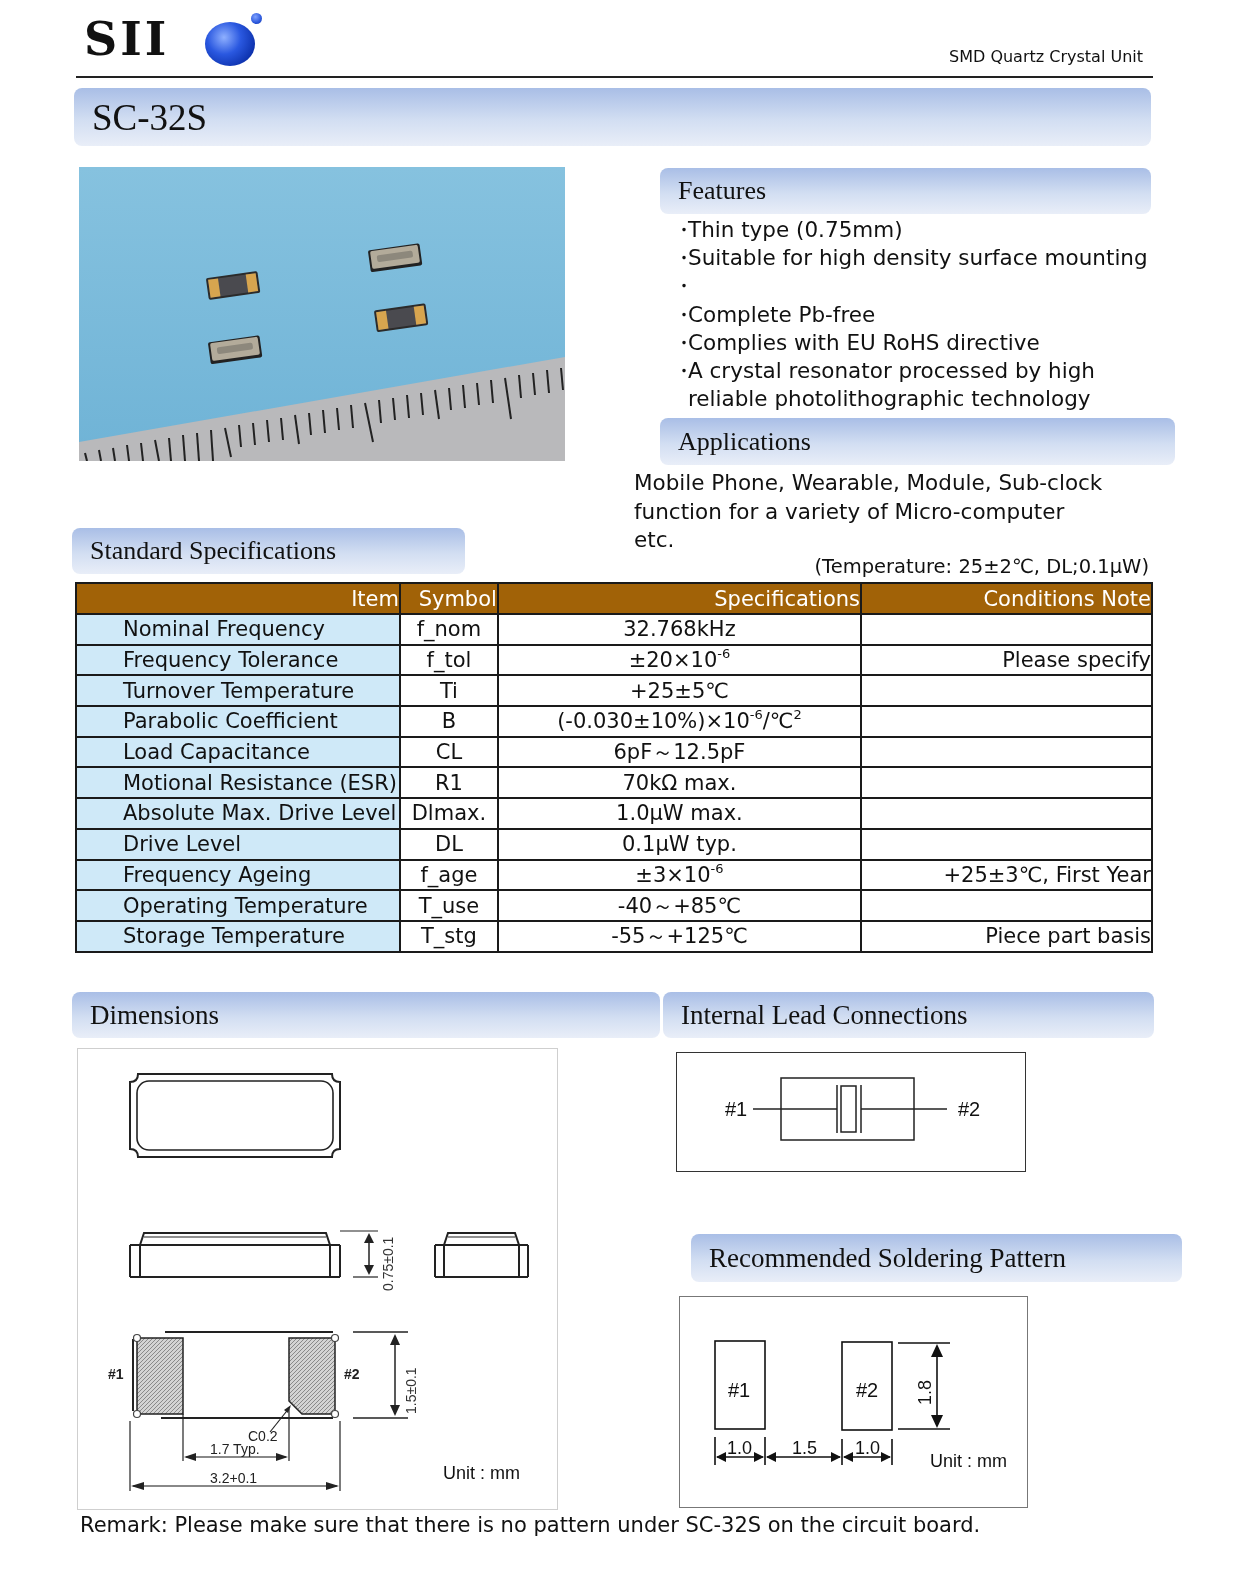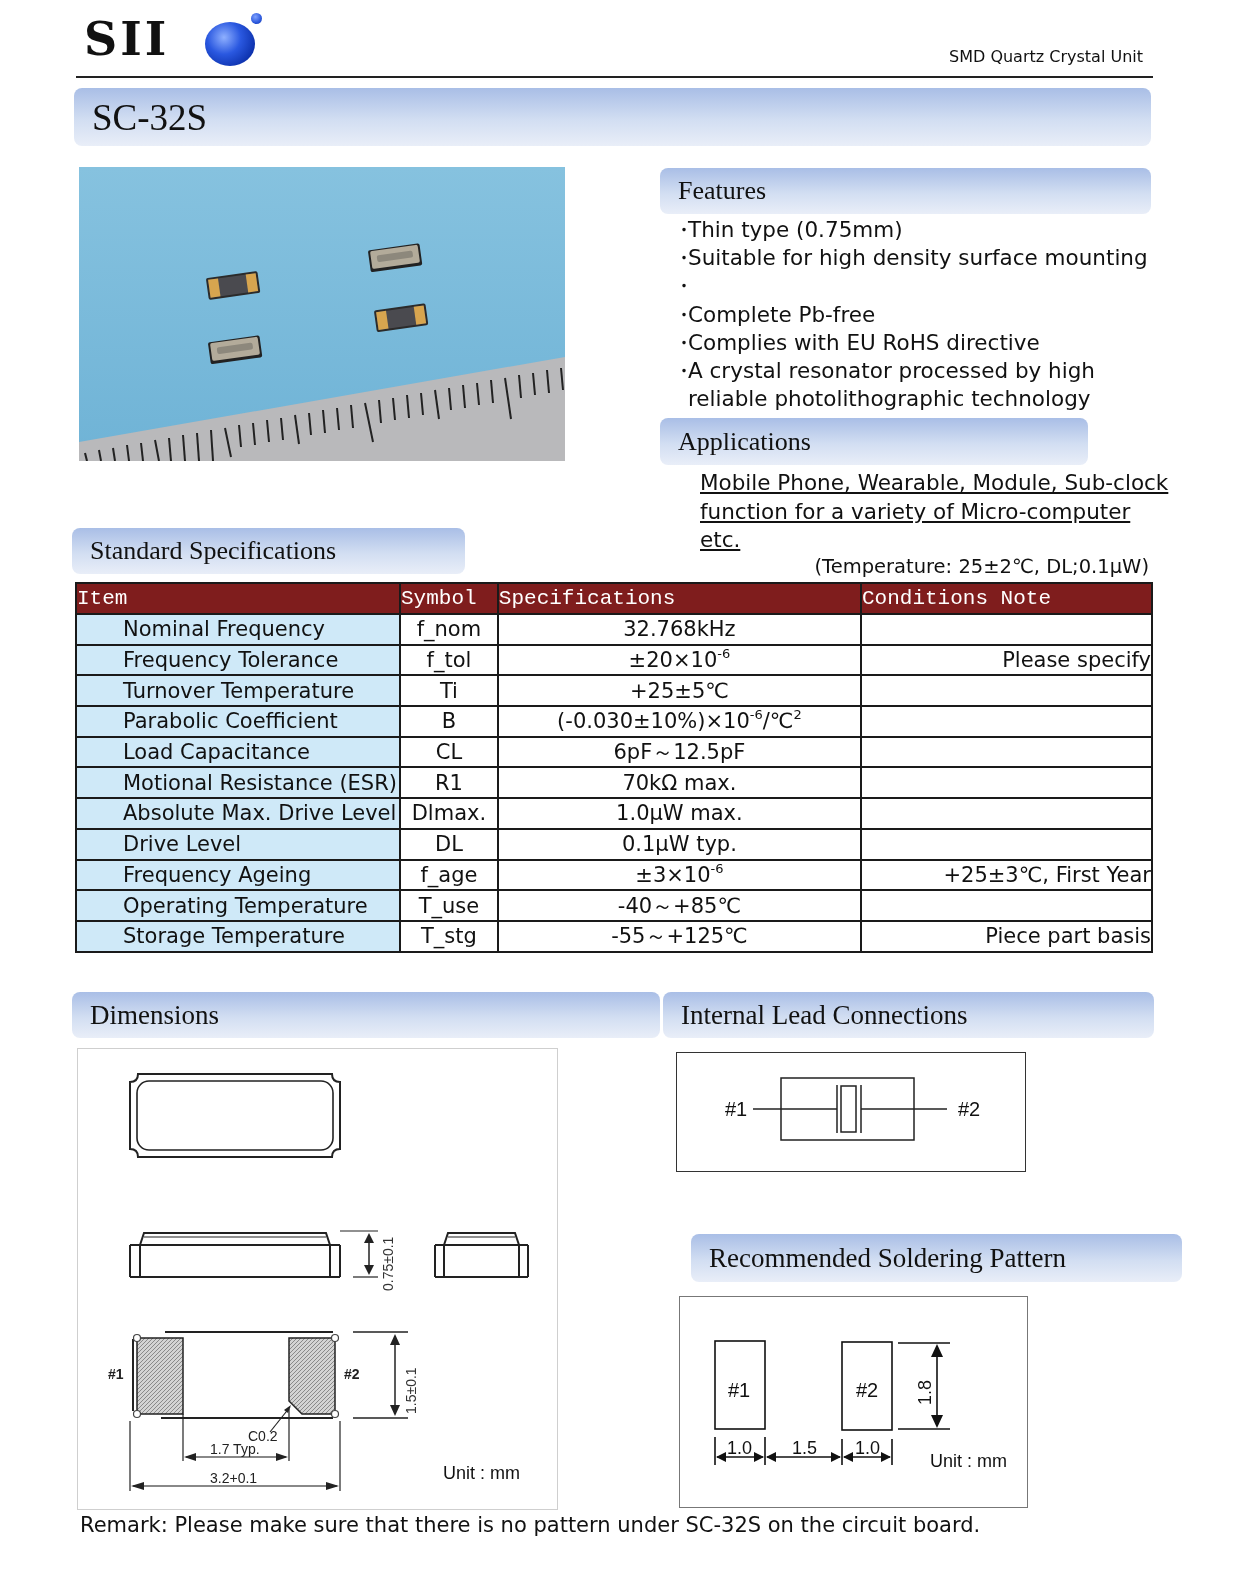--- a/index.html
+++ b/index.html
@@ -33,32 +33,32 @@
     }
     .band-title { left: 74px; top: 88px; width: 1077px; height: 58px; font-size: 37px; }
     .photo {
       left: 79px; top: 167px; width: 486px; height: 294px; overflow: hidden;
       background: #80bedc;
     }
     .features-head { left: 660px; top: 168px; width: 491px; height: 46px; font-size: 26px; }
     .feature-list { left: 673px; top: 216px; font-size: 21.5px; line-height: 28.2px; }
     .feature-list li { list-style: none; display: flex; }
     .feature-list .bullet { width: 15px; flex: none; }
-    .apps-head { left: 660px; top: 418px; width: 428px; height: 47px; font-size: 26px; }
-    .apps-text { left: 700px; top: 469px; font-size: 21.5px; line-height: 28.5px; width: 470px; text-decoration: underline; }
+    .apps-head { left: 660px; top: 418px; width: 515px; height: 47px; font-size: 26px; }
+    .apps-text { left: 634px; top: 469px; font-size: 21.5px; line-height: 28.5px; width: 470px; }
     .cond-note { right: 88px; top: 555px; font-size: 19.5px; }
     .spec-head { left: 72px; top: 528px; width: 393px; height: 46px; font-size: 26px; }
 
     table.spec {
       position: absolute; left: 75px; top: 582px; width: 1078px;
       border-collapse: collapse; font-size: 21px;
     }
     table.spec th {
-      background: #7f1d1d; color: #ffffff; font-weight: normal; height: 31px;
-      border: 2px solid #1a1a1a; text-align: left; padding: 0; font-family: Liberation Mono, monospace;
+      background: #a16207; color: #ffffff; font-weight: normal; height: 31px;
+      border: 2px solid #1a1a1a; text-align: right; padding: 0;
     }
     table.spec td {
       border: 2px solid #1a1a1a; height: 30.7px; padding: 0; line-height: 26px;
     }
     table.spec td.item { background: #cfe9f8; padding-left: 46px; white-space: nowrap; }
     table.spec td.sym { text-align: center; }
     table.spec td.val { text-align: center; }
     table.spec td.note { padding-left: 12px; text-align: right; }
     table.spec sup { font-size: 13px; vertical-align: 9px; line-height: 0; }
 

